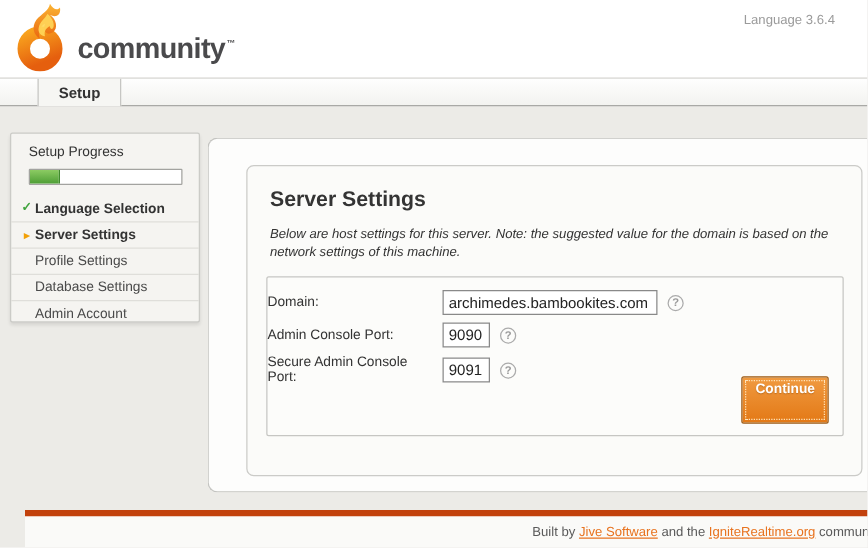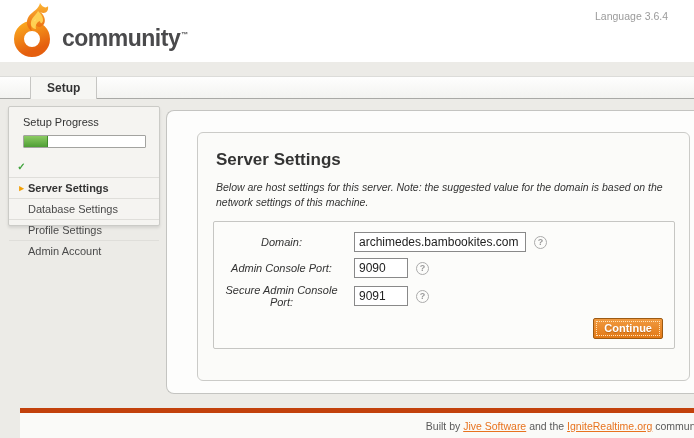--- a/index.html
+++ b/index.html
@@ -9,29 +9,29 @@
 
   
   .header { position:absolute; top:0; left:0; width:694px; height:62px; background:#fff; }
   .logo { position:absolute; left:12px; top:3px; display:flex; align-items:center; }
   .logo svg { width:46px; height:56px; }
   .logo-text { font-size:23px; font-weight:bold; color:#4A4A4C; letter-spacing:-0.5px; margin-left:4px; margin-top:14px; }
   .logo-tm { font-size:7px; color:#4A4A4C; vertical-align:super; margin-left:1px; }
   .version { position:absolute; top:10px; right:26px; font-size:10.5px; color:#9B9B9B; }
 
   
-  .tabbar { position:absolute; top:76px; left:0; width:694px; height:23px;
+  .tabbar { position:absolute; top:62px; left:0; width:694px; height:23px;
             background:linear-gradient(#FEFEFE,#F3F3F0);
             border-top:1px solid #DCDCD9; border-bottom:1px solid #A9A9A6; }
   .tab { position:absolute; left:30px; top:0; height:22px; padding:0 16px;
          background:#F6F6F3; border-left:1px solid #C6C6C3; border-right:1px solid #C6C6C3;
          font-size:12px; font-weight:bold; color:#333; line-height:22px; cursor:pointer; }
 
   
-  .sidebar { position:absolute; left:8px; top:106px; width:152px; height:120px;
+  .sidebar { position:absolute; left:8px; top:106px; width:152px; height:152px;
              background:#F5F4F1; border:1px solid #CBCBC7; border-radius:2px;
              box-shadow:0 2px 3px rgba(0,0,0,0.10); }
   .sb-title { margin:9px 0 0 14px; font-size:11px; color:#333; }
   .progress-track { margin:7px 0 0 14px; width:123px; height:13px; background:#fff;
                     border:1px solid #A3A3A0; border-radius:1px; overflow:hidden; }
   .progress-fill { height:100%; background:linear-gradient(#8CCB63,#4E9E35); border-right:1px solid #3F8A2B; }
   .nav { margin-top:8px; list-style:none; }
   .nav li { height:21px; line-height:20px; font-size:11px; color:#4A4A4A;
             padding-left:6px; display:flex; align-items:center; }
   .nav li + li { border-top:1px solid #DFDEDA; }
@@ -46,29 +46,29 @@
                 border-radius:8px 0 0 8px; }
   .inner-panel { position:absolute; left:30px; top:21px; width:493px; height:249px;
                  background:#FBFBF9; border:1px solid #CBCBC8; border-radius:6px; }
   .page-title { margin:17px 0 0 18px; font-size:17px; font-weight:bold; color:#343434; }
   .desc { margin:10px 18px 0 18px; font-size:10.5px; line-height:15px; color:#333;font-style:italic; }
 
   .form-box { position:relative; margin:11px 0 0 15px; width:462px; height:128px;
               background:#FCFCFA; border:1px solid #C6C6C3; border-radius:2px; }
   .frm-row { display:flex; align-items:center; margin:0 0 6px 0; }
   .frm-row:first-child { margin-top:10px; }
-  .frm-label { width:140px; text-align:center; padding-right:5px; font-size:11px; color:#333;font-style:italic; }
+  .frm-label { width:140px; text-align:left; padding-right:5px; font-size:11px; color:#333; }
   .frm-input { height:20px; border:1px solid #898989; background:#fff; font-family:"Liberation Sans",sans-serif;
                font-size:12px; color:#222; padding:0 4px; border-radius:0; }
   .w-wide { width:172px; }
-  .w-narrow { width:54px; }
+  .w-narrow { width:38px; }
   .help { margin-left:8px; width:13px; height:13px; border:1px solid #ABABAB; border-radius:50%;
           color:#9A9A9A; font-size:9px; font-weight:bold; text-align:center; line-height:11px; cursor:pointer;
           background:#FCFCFA; }
-  .continue-btn { position:absolute; right:11px; bottom:9px; padding:3px 10px 4px 10px;
+  .continue-btn { position:absolute; right:11px; bottom:9px; padding:3px 10px 21px 10px;
                   background:linear-gradient(#F09A40,#E37916); color:#fff; font-family:"Liberation Sans",sans-serif;
                   font-size:11px; font-weight:bold; border:1px solid #9C5A13; border-radius:2px;
                   outline:1px dotted #FFE3B8; outline-offset:-4px; cursor:pointer;
                   text-shadow:0 1px 1px rgba(120,60,0,0.4); }
 
   
   .footer { position:absolute; left:0; top:408px; width:694px; height:30px;
             background:#FAFAF8; border-top:5px solid #c2410c;margin-left:20px; }
   .footer-text { position:absolute; right:8px; top:7px; font-size:10.5px; color:#5A5A5A; }
   .footer-text a { color:#E8731F; text-decoration:underline; cursor:pointer; }
@@ -105,32 +105,33 @@
   </div>
 
   <div class="sidebar">
     <div class="sb-title">Setup Progress</div>
     <div class="progress-track">
       <div class="progress-fill" style="width: 20%;"></div>
     </div>
     <ul class="nav">
       <li class="done">
         <span class="ic check">✓</span>
+        <span>Language Selection</span>
       </li>
       <li class="current">
         <span class="ic arrow">▸</span>
         <span>Server Settings</span>
       </li>
       <li>
         <span class="ic"></span>
-        <span>Database Settings</span>
+        <span>Profile Settings</span>
       </li>
       <li>
         <span class="ic"></span>
-        <span>Profile Settings</span>
+        <span>Database Settings</span>
       </li>
       <li>
         <span class="ic"></span>
         <span>Admin Account</span>
       </li>
     </ul>
   </div>
 
   <div class="main-panel">
     <div class="inner-panel">

